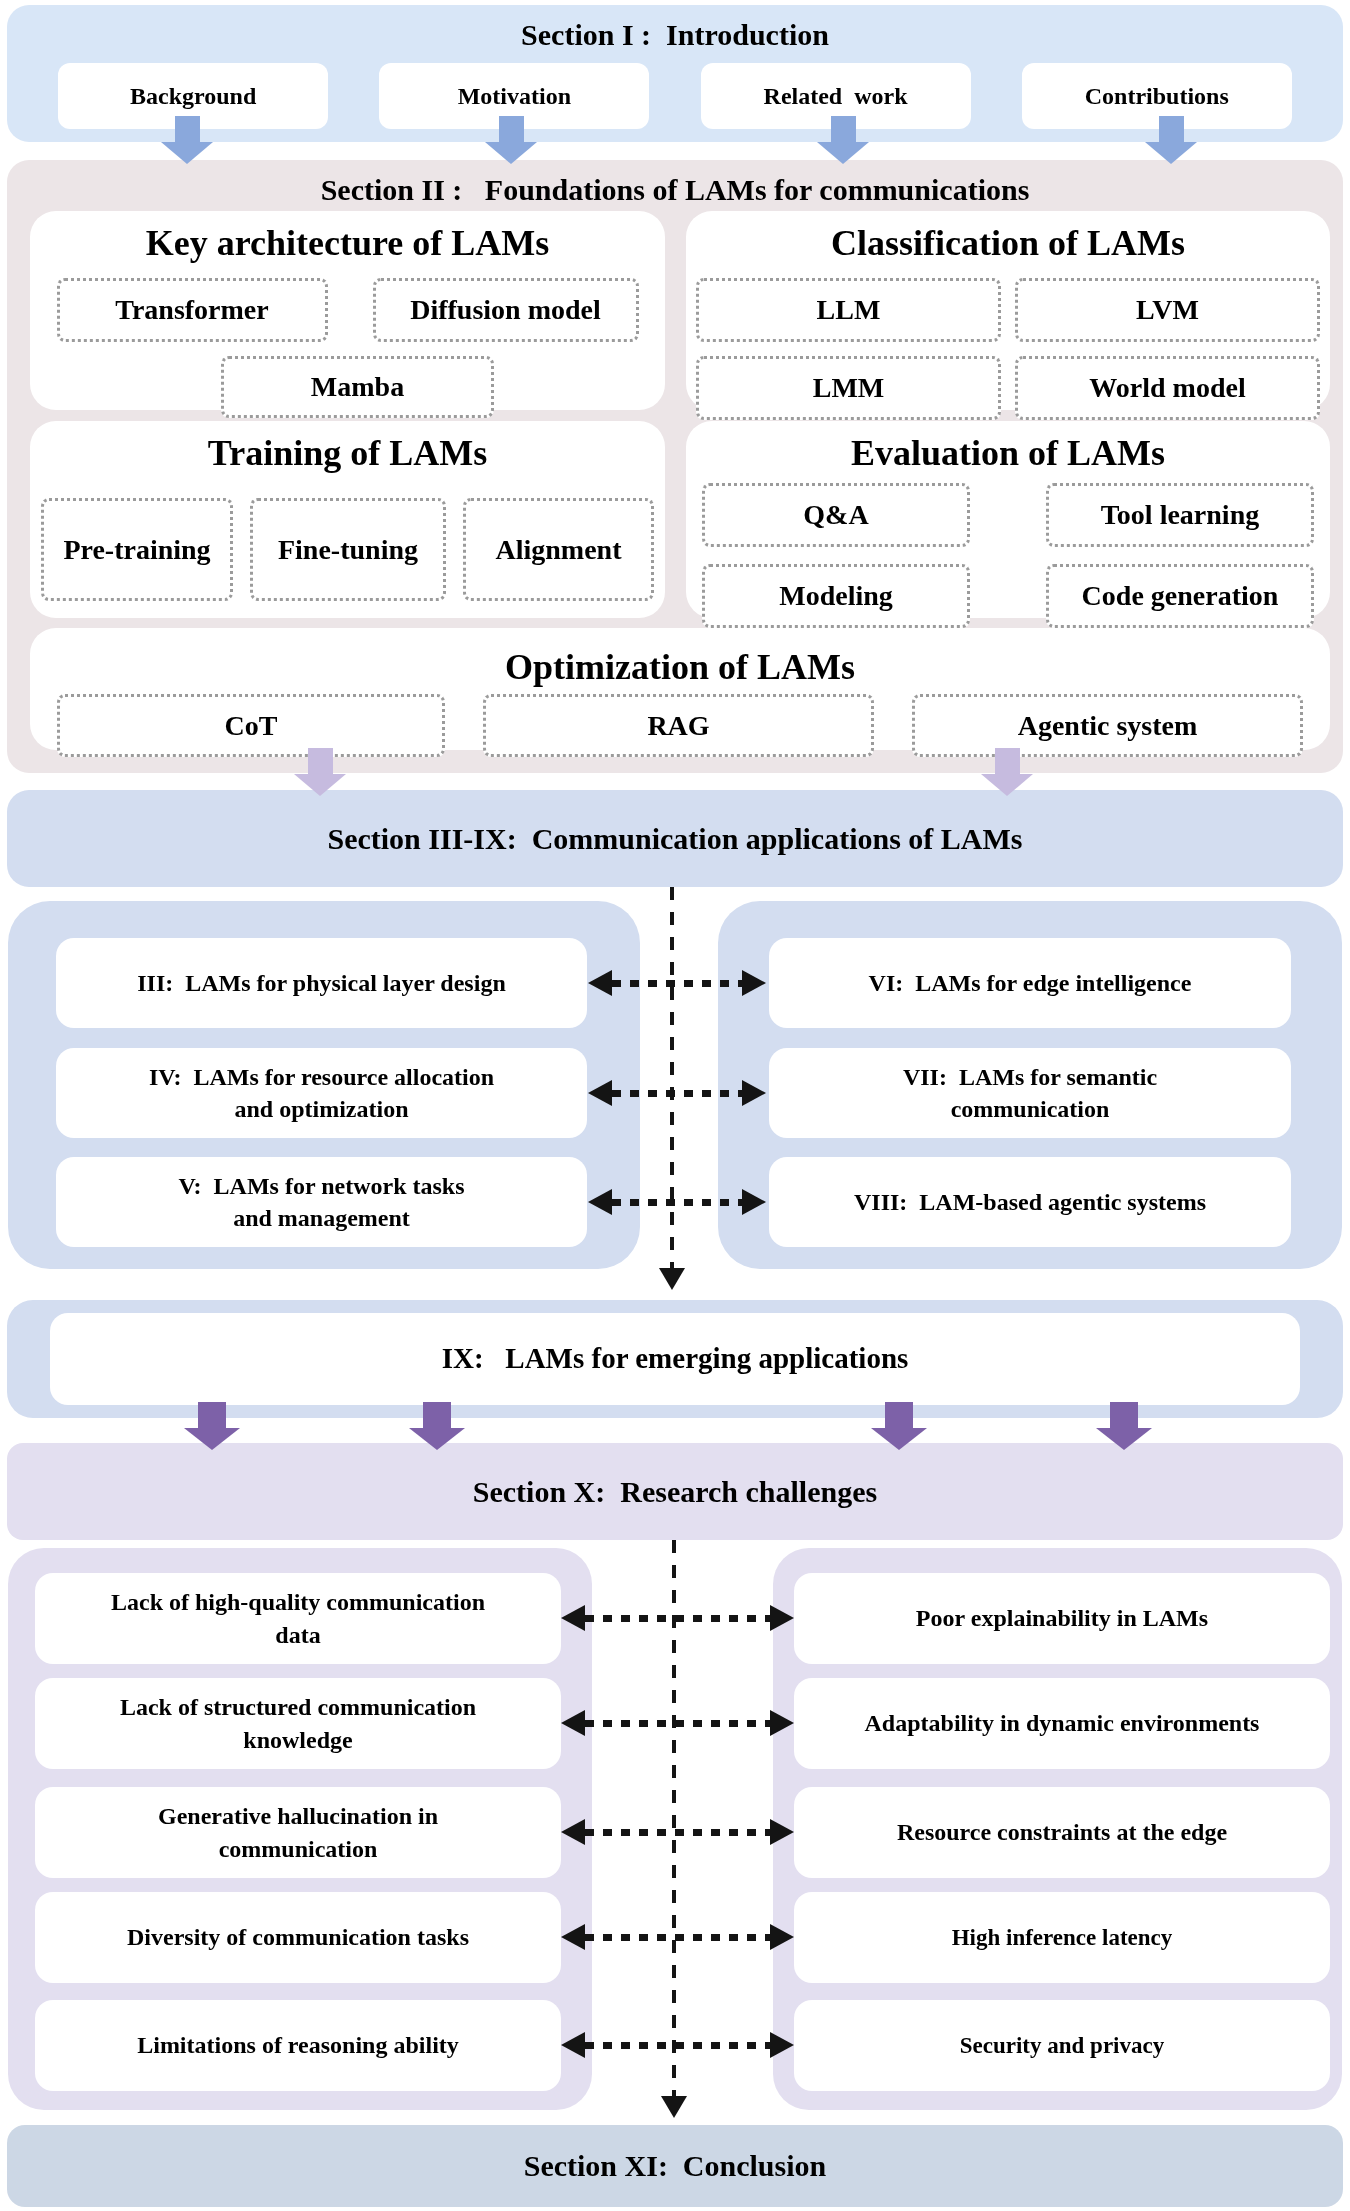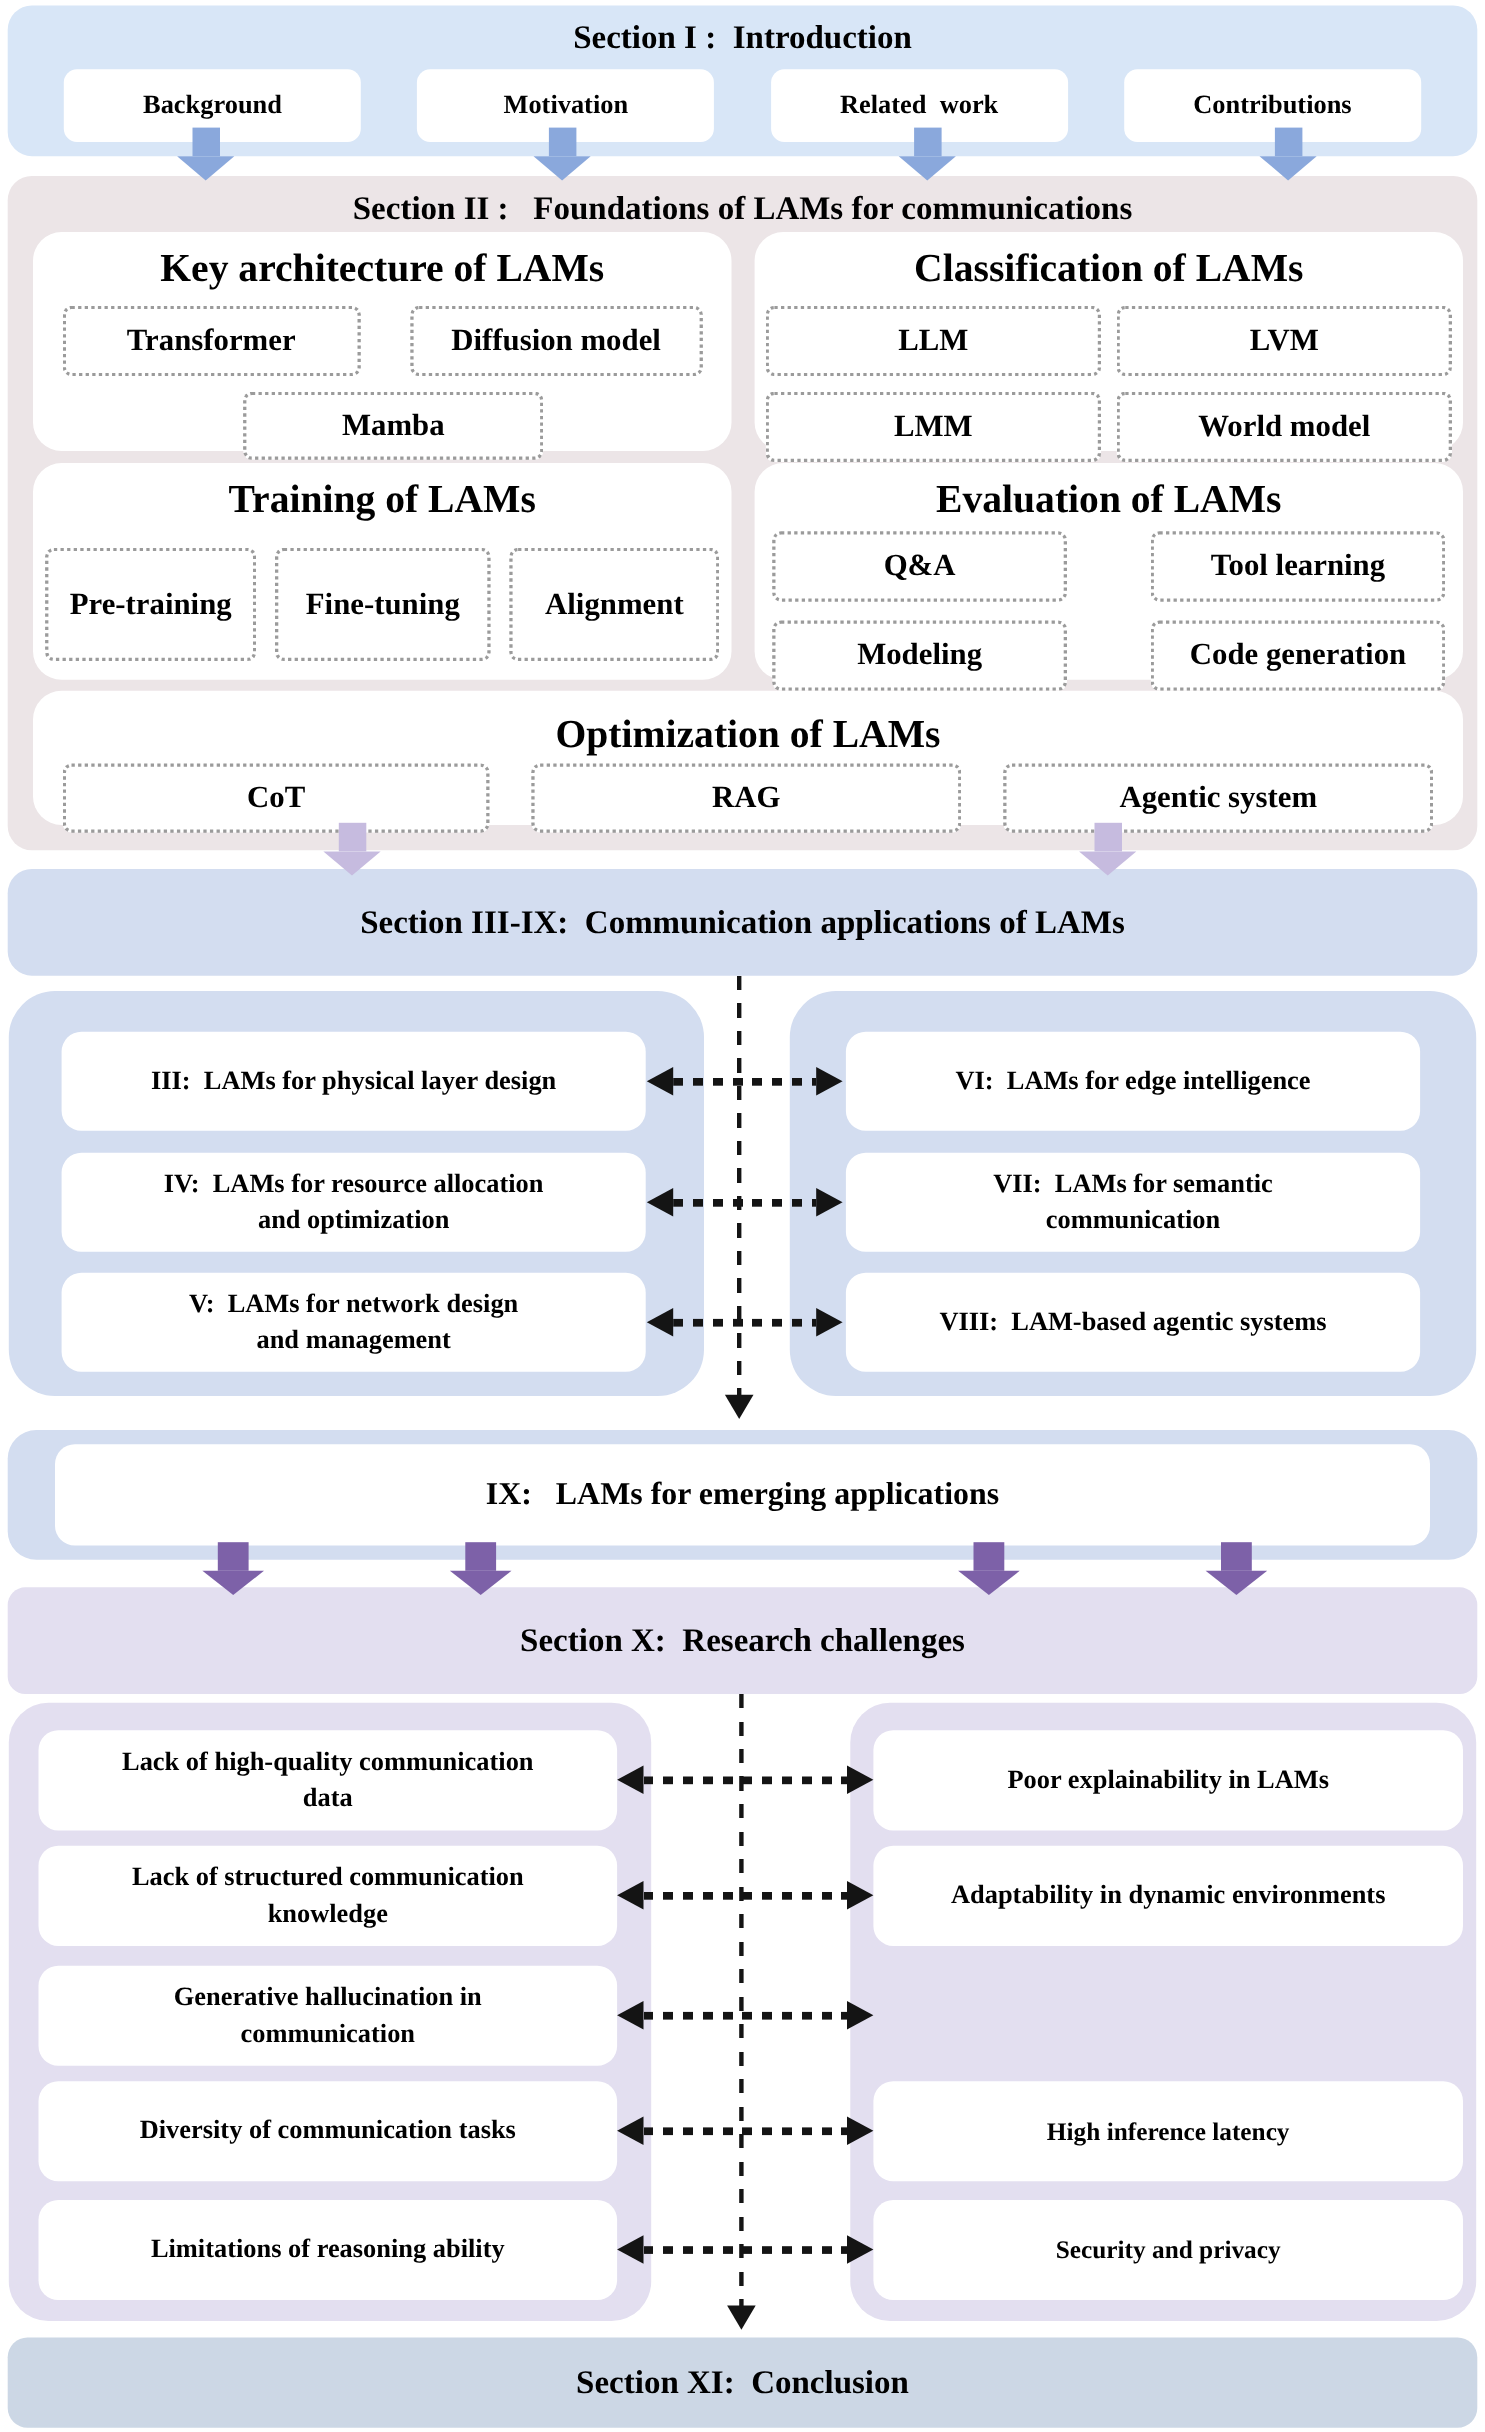--- a/index.html
+++ b/index.html
@@ -193,21 +193,21 @@
     </div>
 
   <section class="band sec3head">
     <div class="band-title">Section III-IX:  Communication applications of LAMs</div>
   </section>
 
   <div class="colpanel lpanel3">
     <div class="wbox a1">III:  LAMs for physical layer design</div>
     <div class="wbox a2">IV:  LAMs for resource allocation
 and optimization</div>
-    <div class="wbox a3">V:  LAMs for network design
+    <div class="wbox a3">V:  LAMs for network tasks
 and management</div>
   </div>
   <div class="colpanel rpanel3">
     <div class="wbox a1">VI:  LAMs for edge intelligence</div>
     <div class="wbox a2">VII:  LAMs for semantic
 communication</div>
     <div class="wbox a3">VIII:  LAM-based agentic systems</div>
   </div>
 
   <div class="vdash v1"></div>
@@ -259,20 +259,21 @@
     <div class="wbox c2">Lack of structured communication
 knowledge</div>
     <div class="wbox c3">Generative hallucination in
 communication</div>
     <div class="wbox c4">Diversity of communication tasks</div>
     <div class="wbox c5">Limitations of reasoning ability</div>
   </div>
   <div class="colpanel rpanelX">
     <div class="wbox c1">Poor explainability in LAMs</div>
     <div class="wbox c2">Adaptability in dynamic environments</div>
+    <div class="wbox c3">Resource constraints at the edge</div>
     <div class="wbox c4 small">High inference latency</div>
     <div class="wbox c5 small">Security and privacy</div>
   </div>
 
   <div class="vdash v2"></div>
   <div class="vhead vh2"></div>
   <div class="harrow hx hxa">
       <div class="tl"></div>
       <div class="dot"></div>
       <div class="tr"></div>

